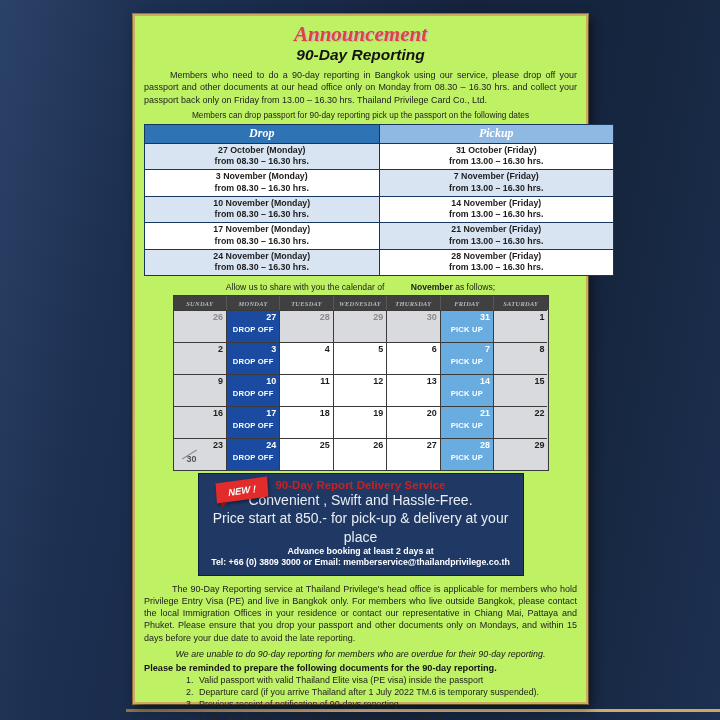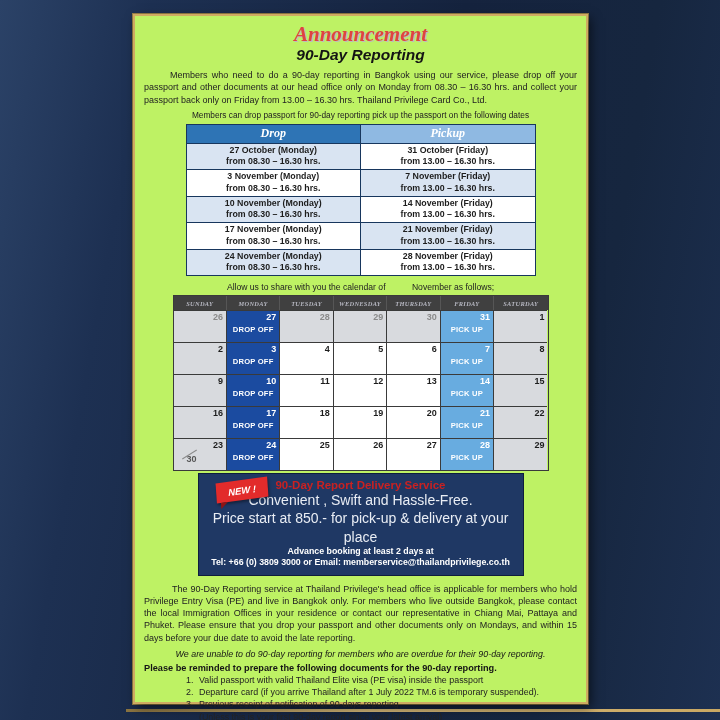--- a/index.html
+++ b/index.html
@@ -21,33 +21,33 @@
   .h-announce { text-align:center; font-family:"Liberation Serif", serif; font-style:italic;
     font-weight:700; font-size:21px; color:#df4341; text-shadow:1.4px 1.4px 0.6px #bdbdbd; line-height:1.05; }
   .h-sub { text-align:center; font-family:Liberation Sans, sans-serif; font-style:italic;
     font-weight:700; font-size:15.5px; color:#141414; margin-top:1px; }
   .intro { font-size:9px; line-height:1.36; text-align:justify; text-indent:26px; margin-top:5px; color:#222; }
   .h-month { text-align:center; font-family:"Liberation Serif", serif; font-style:italic;
     font-weight:700; font-size:18.5px; color:#141414; margin-top:4px; }
   .tbl-caption { text-align:center; font-size:8.3px; margin-top:4px; color:#222; }
 
   
-  table.drops { width:350px; margin:4px auto 0; border-collapse:collapse; table-layout:fixed; }
+  table.drops { width:470px; margin:4px auto 0; border-collapse:collapse; table-layout:fixed; }
   table.drops th { font-family:"Liberation Serif", serif; font-style:italic; font-weight:700;
     font-size:12px; color:#fff; padding:1px 2px 2px; border:1px solid #17365d; }
   th.drop-h { background:#2e74b5; }
   th.pick-h { background:#8fb9e2; }
   table.drops td { border:1px solid #17365d; padding:1px 2px 2px; text-align:center;
     font-size:8.8px; font-weight:700; color:#1d1d1d; line-height:1.28; }
   td.cell-blue { background:#d9e4f2; }
   td.cell-white { background:#ffffff; }
 
   
   .cal-caption { text-align:center; font-size:8.6px; margin-top:6px; color:#222; }
-  .cal-caption b { font-weight:400;padding-left:24px; }
+  .cal-caption b { font-weight:700;padding-left:24px; }
   .calendar { width:376px; margin:3px auto 0; border:1px solid #3a3a3a; }
   .cal-head { display:grid; grid-template-columns:repeat(7,1fr); background:#404040; }
   .cal-head .wd { font-family:"Liberation Serif", serif; font-style:italic; font-weight:700;
     font-size:6.4px; letter-spacing:.3px; color:#b6b7c1; text-align:center; padding:4px 0 3px;
     border-right:1px solid #565656; }
   .cal-head .wd:last-child { border-right:none; }
   .cal-week { display:grid; grid-template-columns:repeat(7,1fr); }
   .cc { position:relative; height:32px; border-right:1px solid #3a3a3a; border-top:1px solid #3a3a3a; }
   .cc:first-child { border-left:none; }
   .cc:last-child { border-right:none; }

